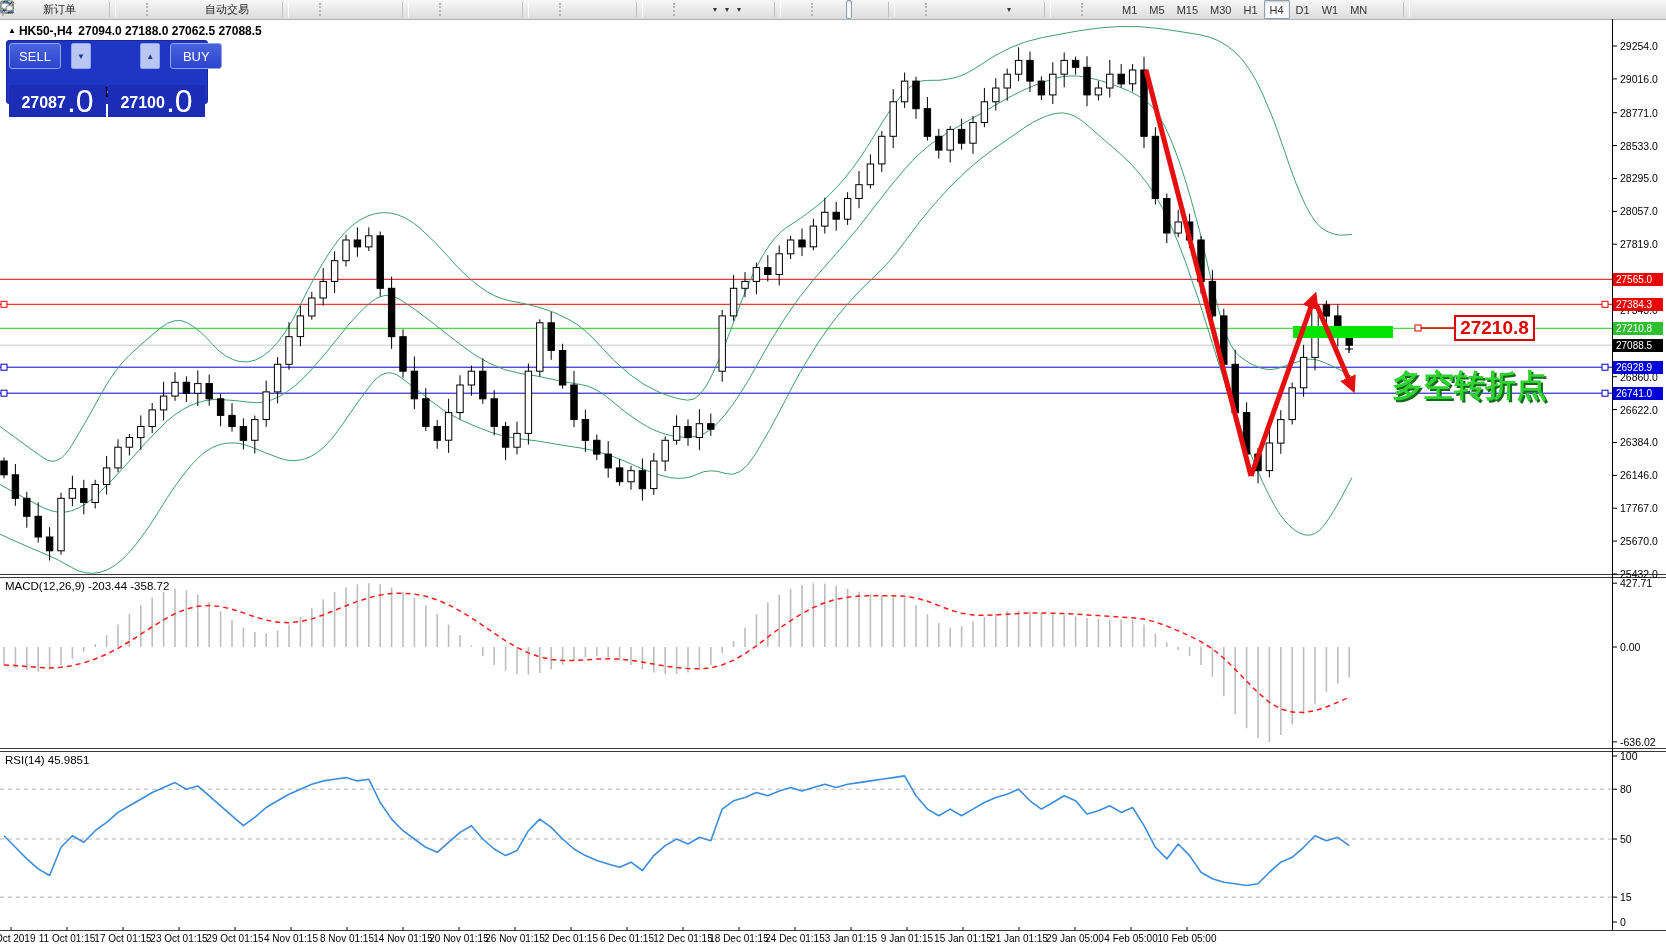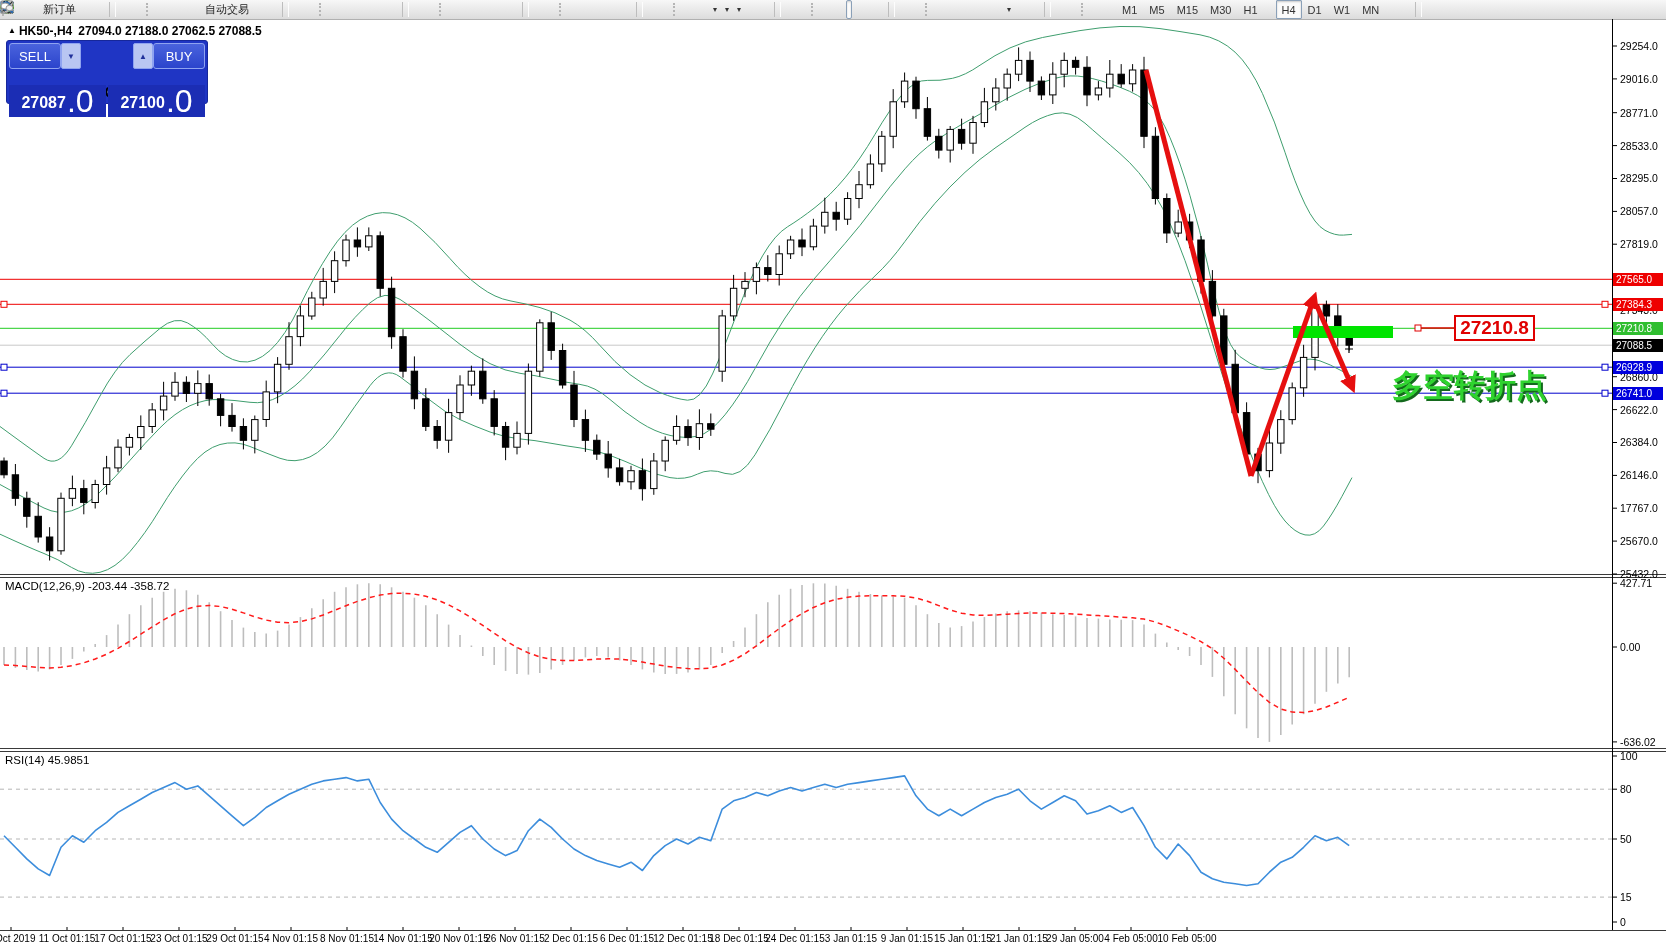--- a/index.html
+++ b/index.html
@@ -12,32 +12,32 @@
     display:flex;align-items:center;font-size:11px;color:#222;white-space:nowrap;gap:26px;}
   .tb-group{display:flex;align-items:center;height:19px;padding:0 1px;}
   .tb-sep{width:5px;height:15px;border-left:1px solid #bdbdbd;border-right:1px solid #fdfdfd;margin:0 2px 0 3px;}
   .tb-handle{width:4px;height:13px;border-left:2px dotted #b5b5b5;margin:0 2px;}
   .tb-btn{display:flex;align-items:center;height:17px;padding:0 2px;border:1px solid transparent;border-radius:2px;}
   .tb-btn.pressed{background:#fdfdfd;border-color:#8aa0b8;box-shadow:inset 0 1px 2px rgba(0,0,0,.18);}
   .tb-btn svg{width:14px;height:14px;display:block;}
   .tb-label{margin-left:3px;font-size:11px;}
   .tb-caret{font-size:8px;color:#333;margin-left:2px;}
   .tf-btn{padding:0 5px;height:17px;display:flex;align-items:center;border:1px solid transparent;border-radius:1px;font-size:11px;color:#333;}
-  .tf-btn.pressed{background:#fbfbfb;border-color:#8aa0b8;box-shadow:inset 0 1px 2px rgba(0,0,0,.2);margin-left:12px;}
+  .tf-btn.pressed{background:#fbfbfb;border-color:#8aa0b8;box-shadow:inset 0 1px 2px rgba(0,0,0,.2);}
   #tb-right{margin-left:auto;display:flex;align-items:center;padding-right:6px;}
 
   
   #symbol-line{position:absolute;left:8px;top:24px;font-size:12px;font-weight:bold;color:#000;}
   #symbol-line .tri{font-size:8px;vertical-align:2px;margin-right:3px;}
   #symbol-line .ohlc{font-weight:bold;margin-left:6px;}
 
   
   #trade{position:absolute;left:6px;top:40px;width:202px;height:64px;background:#1f35c4;
     border:1px solid #16279a;border-radius:3px;padding:2px;box-sizing:border-box;color:#fff;}
-  #trade .row1{display:flex;height:26px;gap:0;}
+  #trade .row1{display:flex;height:26px;gap:10px;}
   .trade-btn{flex:0 0 50px;background:linear-gradient(#4a63dd,#2b44cc);border:1px solid #8fa3f0;border-radius:3px;
     color:#fff;font-size:13px;display:flex;align-items:center;justify-content:center;}
   .spin{flex:0 0 18px;background:#b9c6f2;border:1px solid #8fa3f0;border-radius:2px;color:#20309a;
     font-size:8px;display:flex;align-items:center;justify-content:center;}
   #vol{flex:1;background:#fff;border:1px solid #8fa3f0;color:#000;font-size:14px;
     display:flex;align-items:center;justify-content:center;font-weight:bold;margin-top:48px;}
   #trade .row2{display:flex;height:32px;gap:2px;margin-top:16px;}
   .price-cell{flex:1;background:#1b2db4;display:flex;align-items:flex-end;justify-content:center;padding-bottom:1px;}
   .price-main{font-size:16px;font-weight:bold;line-height:26px;}
   .price-big{font-size:32px;font-weight:normal;line-height:30px;margin-left:1px;}

